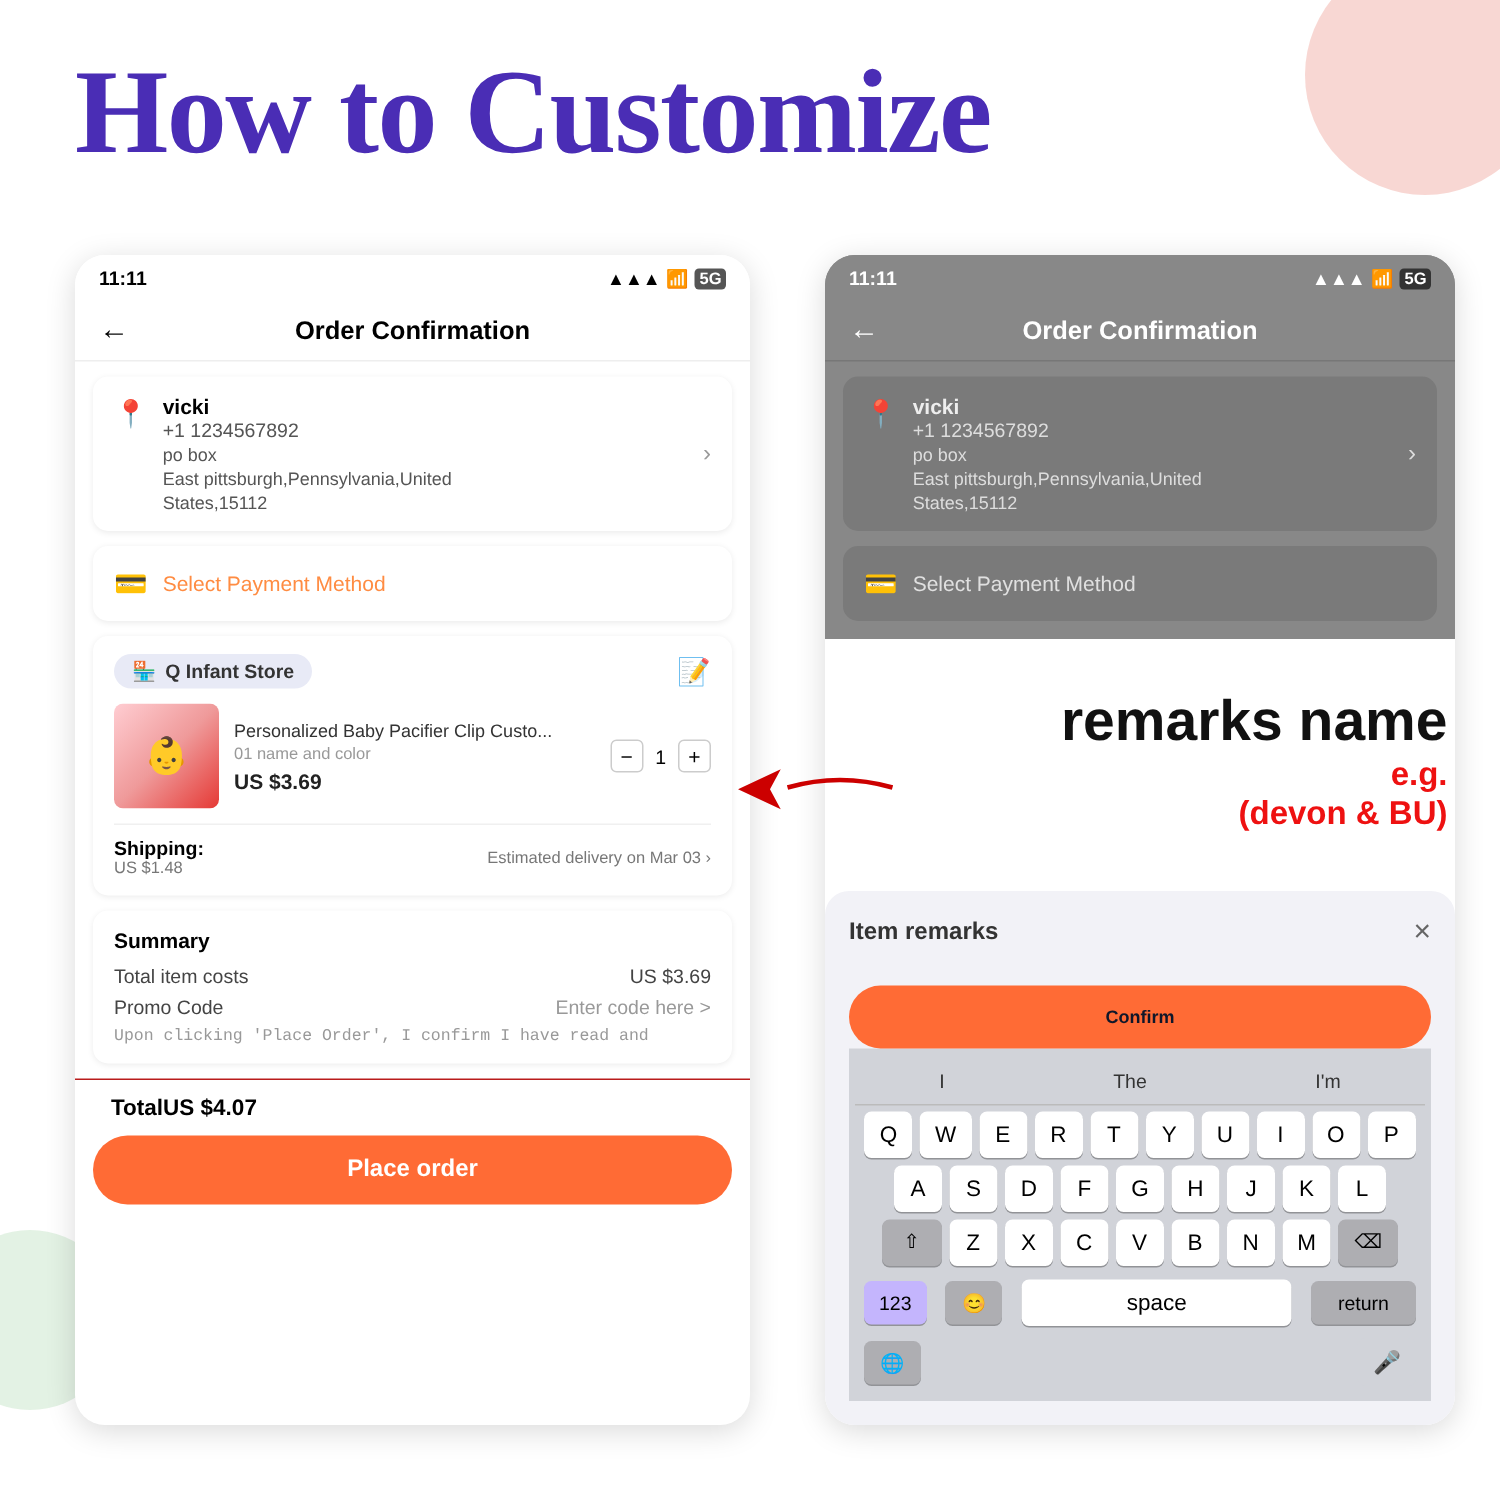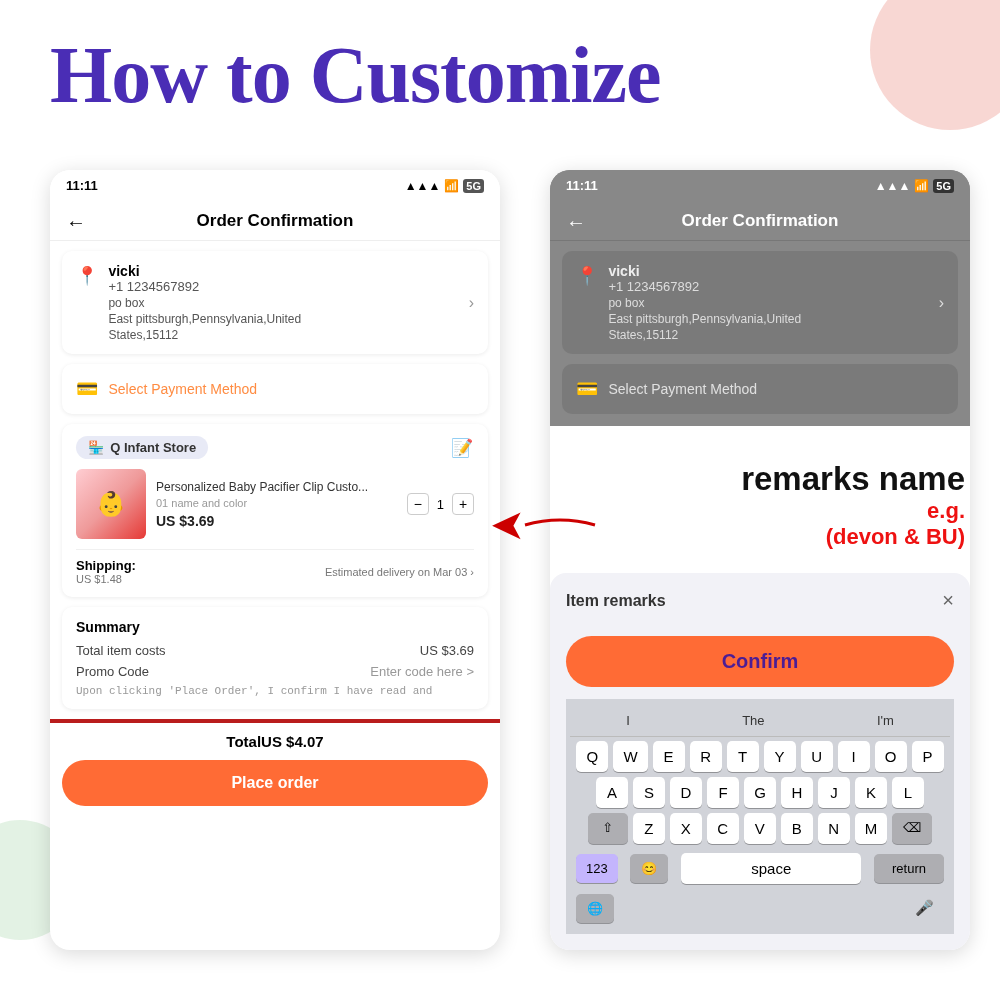--- a/index.html
+++ b/index.html
@@ -283,24 +283,24 @@
       font-size: 11px;
       color: #999;
       margin-top: 6px;
       font-family: Liberation Mono, monospace;
     }
 
     
     .total-bar {
       padding: 10px 24px;
       display: flex;
-      justify-content: center;
-      align-items: center;
-      background: #fff;
-      border-top: 4px solid #b91c1c;
+      justify-content: flex-start;
+      align-items: center;
+      background: #fff;
+      border-top: 1px solid #b91c1c;
     }
     .total-label { font-size: 15px; font-weight: 700; }
     .total-amount { font-size: 15px; font-weight: 700; }
 
     
     .place-order-btn {
       margin: 0 12px 12px 12px;
       background: #ff6b35;
       color: #fff;
       border: none;
@@ -385,28 +385,28 @@
       bottom: 6px;
       right: 8px;
       font-size: 11px;
       color: #999;
     }
 
     
     .confirm-btn {
       width: 100%;
       background: #ff6b35;
-      color: #4c1d95;
+      color: #0f172a;
       border: none;
       border-radius: 30px;
       padding: 14px;
-      font-size: 20px;
+      font-size: 12px;
       font-weight: 600;
       cursor: pointer;
-      margin: 12px 0 12px 0;
+      margin: 12px 0 0 0;
     }
 
     
     .keyboard {
       background: #d1d3d9;
       padding: 6px 4px;
     }
     .keyboard-suggestions {
       display: flex;
       justify-content: space-around;
@@ -484,21 +484,21 @@
 
     
     .remarks-name-box {
       position: absolute;
       top: 460px;
       right: 35px;
       z-index: 25;
       text-align: right;
     }
     .remarks-name-text {
-      font-size: 33px;
+      font-size: 38px;
       font-weight: 900;
       color: #111;
       font-family: Arial Black, 'Arial', sans-serif;
       white-space: nowrap;
       display: block;
     }
     .remarks-eg {
       font-size: 22px;
       font-weight: 700;
       color: #ee1111;

